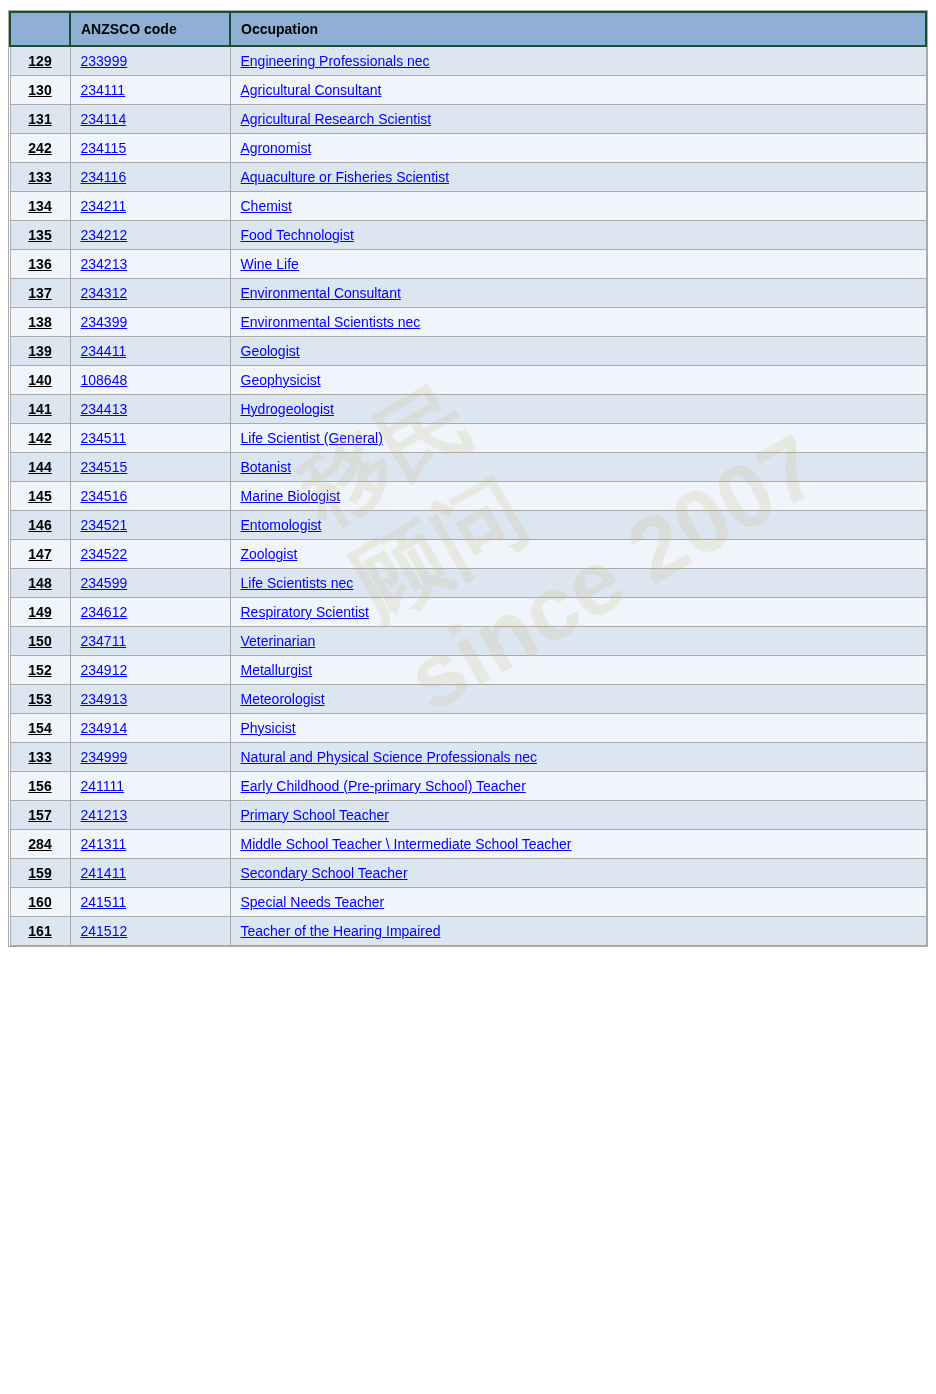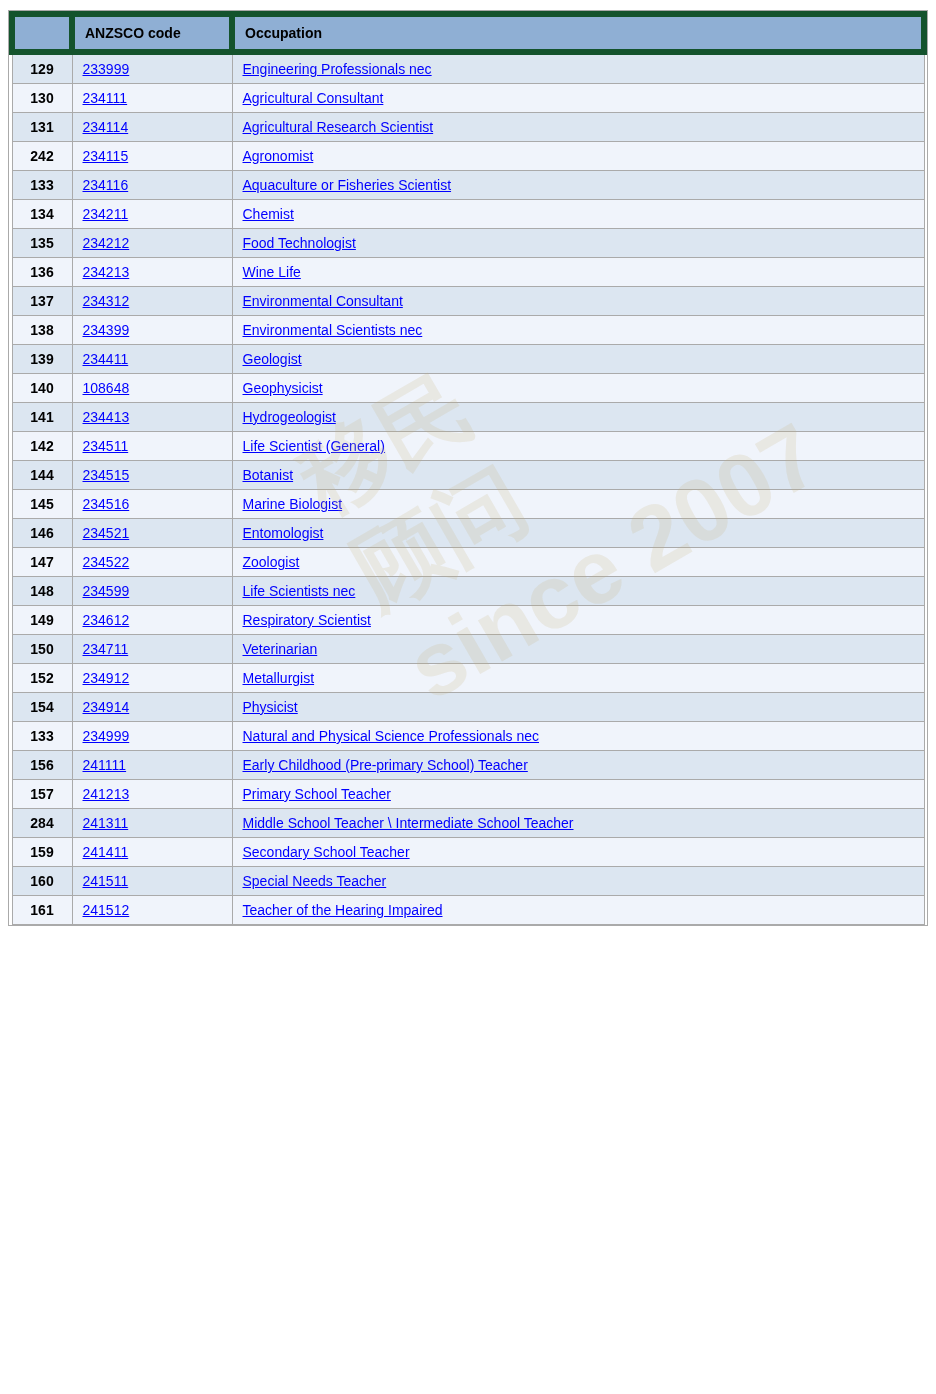--- a/index.html
+++ b/index.html
@@ -21,21 +21,21 @@
       border-collapse: collapse;
     }
     thead tr {
       background-color: #4f6fa8;
     }
     thead th {
       padding: 8px 10px;
       color: #000;
       font-weight: bold;
       text-align: left;
-      border: 6px solid #14532d;
+      border: 2px solid #14532d;
       background-color: #8fafd4;
     }
     thead th.col-num {
       width: 60px;
       text-align: center;
     }
     thead th.col-code {
       width: 160px;
     }
     thead th.col-occ {
@@ -48,20 +48,21 @@
       background-color: #f0f4fb;
     }
     tbody td {
       padding: 6px 10px;
       border: 1px solid #aaa;
       vertical-align: middle;
     }
     tbody td.col-num {
       text-align: center;
       font-weight: bold;
+      text-decoration: underline;
     }
     tbody td.col-code a,
     tbody td.col-occ a {
       color: #00f;
       text-decoration: underline;
       font-weight: normal;
     }
     tbody td.col-code {
       font-weight: bold;
     }
@@ -197,20 +198,25 @@
           <td class="col-num">150</td>
           <td class="col-code"><a href="#">234711</a></td>
           <td class="col-occ"><a href="#">Veterinarian</a></td>
         </tr>
         <tr>
           <td class="col-num">152</td>
           <td class="col-code"><a href="#">234912</a></td>
           <td class="col-occ"><a href="#">Metallurgist</a></td>
         </tr>
         <tr>
+          <td class="col-num">153</td>
+          <td class="col-code"><a href="#">234913</a></td>
+          <td class="col-occ"><a href="#">Meteorologist</a></td>
+        </tr>
+        <tr>
           <td class="col-num">154</td>
           <td class="col-code"><a href="#">234914</a></td>
           <td class="col-occ"><a href="#">Physicist</a></td>
         </tr>
         <tr>
           <td class="col-num">133</td>
           <td class="col-code"><a href="#">234999</a></td>
           <td class="col-occ"><a href="#">Natural and Physical Science Professionals nec</a></td>
         </tr>
         <tr>

